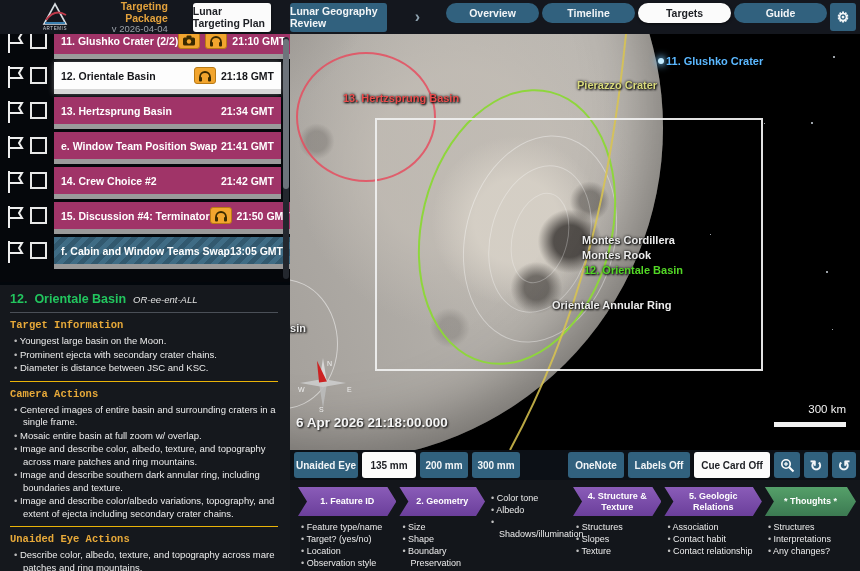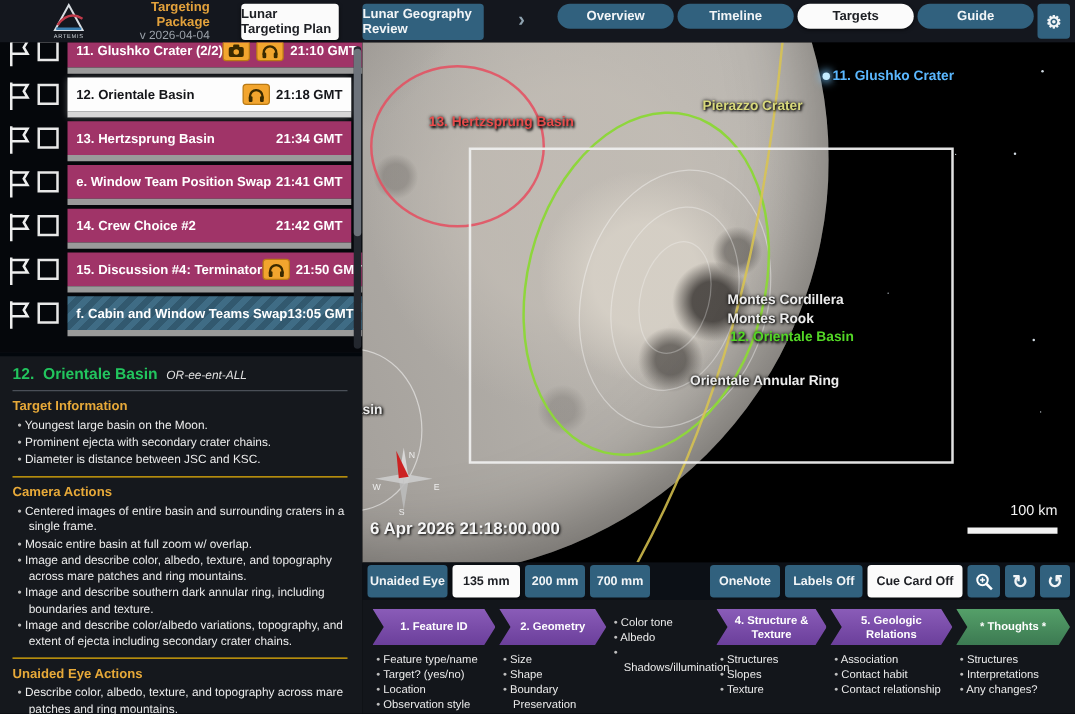--- a/index.html
+++ b/index.html
@@ -45,21 +45,21 @@
   .listscroll .thumb { position:absolute; top:2px; left:0; width:6px; height:150px; background:#6d737b; border-radius:3px; }
 
   
   .detail { position:absolute; left:0; top:282px; width:290px; height:289px; background:#15181d; border-top:3px solid #02070c; padding:7px 12px 0 10px; }
   .dhead { display:flex; align-items:baseline; padding-bottom:6px; border-bottom:1px solid #4a4f57; }
   .dnum,.dtitle { color:#22c55e; font-weight:bold; font-size:12.5px; }
   .dnum { margin-right:7px; }
   .dpron { margin-left:7px; font-style:italic; font-size:9.5px; color:#e2e2e2; }
   .dsec { padding-top:6px; }
   .dsec + .dsec { border-top:1px solid #eab308; margin-top:6px; }
-  .dsec h3 { color:#e7a939; font-size:10.5px; font-weight:bold; margin-bottom:4px; }
+  .dsec h3 { color:#e7a939; font-size:10.5px; font-weight:bold; margin-bottom:4px;font-family:Liberation Mono, monospace; }
   .dsec ul { list-style:none; }
   .dsec li { font-size:9.5px; color:#ececec; line-height:1.32; padding-left:13px; text-indent:-9px; margin-bottom:1px; }
   .dsec li::before { content:"•  "; color:#b9b9b9; }
 
   
   .moonview { position:absolute; left:290px; top:34px; width:570px; height:416px; background:#000; overflow:hidden; }
   .moon { position:absolute; left:-293px; top:-239px; width:666px; height:666px; border-radius:50%;
     background:
       radial-gradient(circle at 86% 67%, rgba(62,58,55,.85) 0 16px, rgba(62,58,55,0) 32px),
       radial-gradient(circle at 81% 74%, rgba(76,72,68,.7) 0 12px, rgba(76,72,68,0) 26px),
@@ -79,21 +79,21 @@
   .red-e { left:6px; top:18px; width:140px; height:130px; border:2px solid rgba(229,77,95,.85); }
   .green-e { left:131px; top:53px; width:192px; height:280px; border:2.5px solid #8ed63c; transform:rotate(14deg); }
   .ring1 { left:175px; top:100px; width:150px; height:210px; border:1px solid rgba(255,255,255,.38); transform:rotate(14deg); }
   .ring2 { left:200px; top:130px; width:100px; height:150px; border:1px solid rgba(255,255,255,.32); transform:rotate(14deg); }
   .ring3 { left:222px; top:158px; width:56px; height:92px; border:1px solid rgba(255,255,255,.28); transform:rotate(14deg); }
   .left-arc { left:-62px; top:245px; width:110px; height:130px; border:1.5px solid rgba(255,255,255,.5); }
   .meridian { position:absolute; left:0; top:0; }
   .fov { position:absolute; left:85px; top:84px; width:388px; height:253px; border:2px solid rgba(238,238,238,.95); }
   .mlabel { position:absolute; font-size:11px; font-weight:bold; white-space:nowrap; text-shadow:0 0 3px #000,1px 1px 2px #000; }
   .lb-glushko { left:376px; top:21px; color:#5bb8ff; }
-  .lb-pierazzo { left:272px; top:45px; color:#d8d97c; }
+  .lb-pierazzo { left:287px; top:45px; color:#d8d97c; }
   .lb-hertz { left:53px; top:58px; color:#e84c4c; }
   .lb-cord { left:292px; top:200px; color:#ececec; }
   .lb-rook { left:292px; top:215px; color:#ececec; }
   .lb-orientale { left:294px; top:230px; color:#53d726; }
   .lb-ring { left:262px; top:265px; color:#ececec; }
   .lb-basin { left:-14px; top:288px; color:#ececec; }
   .glushko-dot { position:absolute; left:368px; top:24px; width:6px; height:6px; border-radius:50%; background:#c4ecff; box-shadow:0 0 7px 2px rgba(120,200,255,.8); }
   .mv-time { position:absolute; left:6px; top:381px; color:#f5f5f5; font-size:13.5px; font-weight:bold; text-shadow:1px 1px 2px #000; }
   .mv-scaletext { position:absolute; left:484px; top:369px; width:72px; text-align:right; color:#f2f2f2; font-size:11.5px; }
   .mv-scalebar { position:absolute; left:484px; top:388px; width:72px; height:5px; background:#f2f2f2; }
@@ -392,29 +392,29 @@
     <polygon points="4,31 27,35 27,27" fill="#ccc" opacity="0.9"></polygon>
     <polygon points="50,31 27,35 27,27" fill="#ccc" opacity="0.9"></polygon>
     <polygon points="24,8 31,30 23,30" fill="#c22" transform="rotate(-8 27 30)"></polygon>
     <text x="31" y="14" font-size="7" fill="#eee">N</text>
     <text x="2" y="40" font-size="7" fill="#eee">W</text>
     <text x="51" y="40" font-size="7" fill="#eee">E</text>
     <text x="23" y="60" font-size="7" fill="#eee">S</text>
   </svg>
 
   <div class="mv-time">6 Apr 2026 21:18:00.000</div>
-  <div class="mv-scaletext">100 km</div>
+  <div class="mv-scaletext">300 km</div>
   <div class="mv-scalebar"></div>
 </div>
 
 <div class="toolbar">
   <div class="tbtn blue" style="width:64px">Unaided Eye</div>
   <div class="tbtn white" style="width:54px">135 mm</div>
   <div class="tbtn blue" style="width:48px">200 mm</div>
-  <div class="tbtn blue" style="width:48px">700 mm</div>
+  <div class="tbtn blue" style="width:48px">300 mm</div>
   <div class="sp"></div>
   <div class="tbtn blue" style="width:56px">OneNote</div>
   <div class="tbtn blue" style="width:62px">Labels Off</div>
   <div class="tbtn white" style="width:76px">Cue Card Off</div>
   <div class="tbtn blue" style="width:26px">
     <svg width="15" height="15" viewBox="0 0 15 15">
         <circle cx="6" cy="6" r="4.2" fill="none" stroke="#fff" stroke-width="1.6"></circle>
         <line x1="9.2" y1="9.2" x2="13.5" y2="13.5" stroke="#fff" stroke-width="2"></line>
         <line x1="6" y1="4" x2="6" y2="8" stroke="#fff" stroke-width="1.2"></line>
         <line x1="4" y1="6" x2="8" y2="6" stroke="#fff" stroke-width="1.2"></line>

